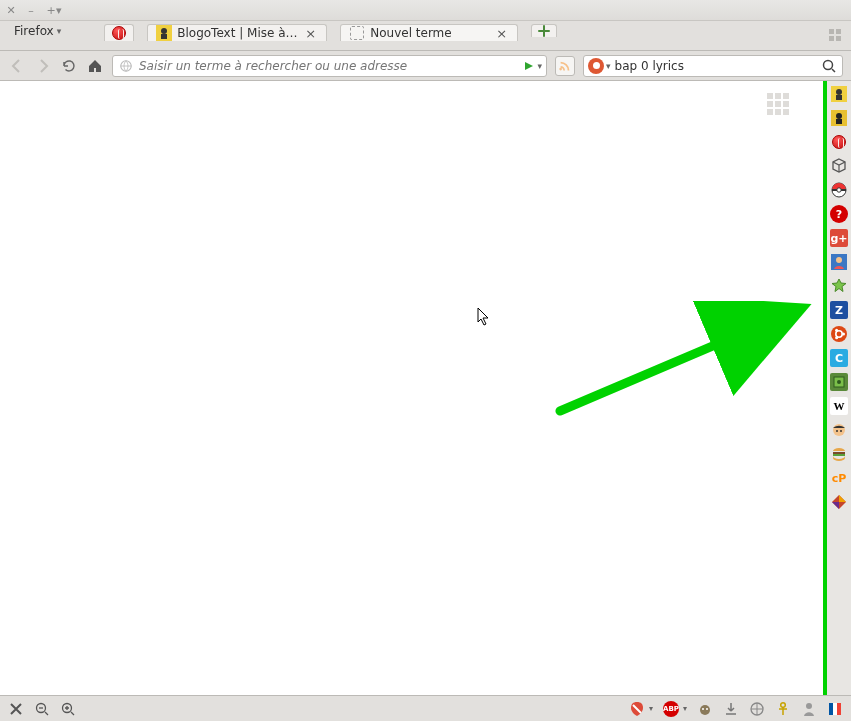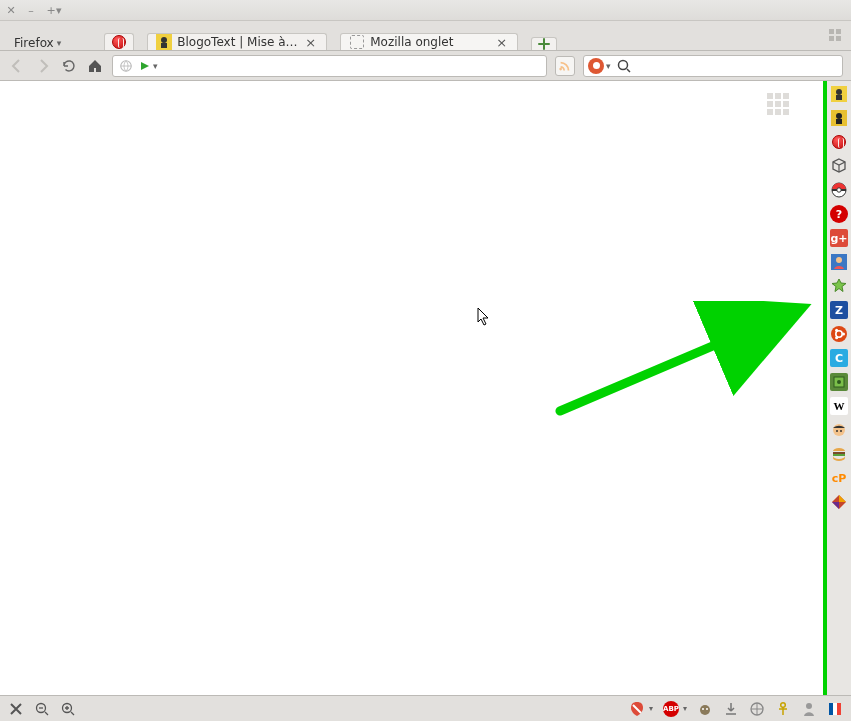--- a/index.html
+++ b/index.html
@@ -6,21 +6,21 @@
   body { width: 851px; height: 721px; background: #f0efee; display: flex; flex-direction: column; position: relative; }
 
   
   .titlebar { height: 21px; background: linear-gradient(#e8e7e5,#dedcd9); display: flex; align-items: center; padding: 0 6px; font-size: 11px; color: #555; border-bottom: 1px solid #c8c6c2; }
   .titlebar .win-btns { display: flex; gap: 10px; }
   .titlebar .win-btn { width: 10px; height: 10px; display: flex; align-items: center; justify-content: center; color: #888; cursor: pointer; }
   .titlebar .title { flex: 1; text-align: center; font-weight: bold; color: #666; }
   .titlebar .end { width: 10px; color: #888; }
 
   
-  .tabbar { height: 30px; background: #e2e0dd; display: flex; align-items: flex-end; padding: 3px 6px 0 6px; gap: 13px; border-bottom: 1px solid #bcbab6; }
+  .tabbar { height: 30px; background: #e2e0dd; display: flex; align-items: flex-start; padding: 3px 6px 0 6px; gap: 13px; border-bottom: 1px solid #bcbab6; }
   .menu-btn { display: flex; align-items: center; padding: 0 8px; font-size: 12px; color: #333; cursor: pointer; }
   .menu-btn::after { content: "▾"; font-size: 9px; margin-left: 3px; color: #666; }
   .tab-divider { width: 1px; background: #c8c6c2; margin: 3px 4px; }
   .tab { display: flex; align-items: center; gap: 5px; padding: 0 8px; font-size: 12px; color: #333; background: #f3f1ef; border: 1px solid #c8c6c2; border-bottom: none; border-radius: 3px 3px 0 0; max-width: 180px; flex: 0 0 178px; cursor: pointer; }
   .tab.active { background: #f6f5f3; }
   .tab .tab-label { flex: 1; white-space: nowrap; overflow: hidden; text-overflow: ellipsis; }
   .tab .tab-close { font-size: 13px; color: #555; cursor: pointer; padding: 0 2px; }
   .tab-icon { width: 16px; height: 16px; display: inline-flex; align-items: center; justify-content: center; font-size: 12px; }
   .opera-circle { width: 14px; height: 14px; border-radius: 50%; background: radial-gradient(circle at 35% 30%, #ff5a5a, #c30a0a); border: 1px solid #a00; position: relative; }
   .opera-circle::after { content:""; position:absolute; left:5px; top:2px; width:4px; height:10px; border-left:1.5px solid #fff; border-right:1.5px solid #fff; border-radius:2px; opacity:.9; }
@@ -106,21 +106,21 @@
         </svg>
     </span>
     <span class="tab-label">BlogoText | Mise à j...</span>
     <span class="tab-close">×</span>
   </div>
 
   <div class="tab active">
     <span class="tab-icon">
         <span class="dashed-box"></span>
       </span>
-    <span class="tab-label">Mozilla onglet</span>
+    <span class="tab-label">Nouvel terme</span>
     <span class="tab-close">×</span>
   </div>
 
   <div class="new-tab-btn">
     <svg viewBox="0 0 12 12">
         <path d="M6 1v10M1 6h10" stroke="#4a8a3a" stroke-width="2" stroke-linecap="round"></path>
       </svg>
   </div>
 
   <div class="spacer"></div>
@@ -156,39 +156,41 @@
       </svg>
   </span>
 
   <div class="urlbar">
     <span class="nav-icon" style="color:#bbb">
       <svg viewBox="0 0 16 16" width="14" height="14">
           <circle cx="8" cy="8" r="6" fill="none" stroke="currentColor" stroke-width="1.3"></circle>
           <path d="M2 8h12M8 2c3 3 3 9 0 12M8 2c-3 3-3 9 0 12" fill="none" stroke="currentColor" stroke-width="1"></path>
         </svg>
     </span>
+    <input type="text" placeholder="Saisir un terme à rechercher ou une adresse" style="">
     <span class="go">
       <svg viewBox="0 0 12 12">
           <path d="M2 2l8 4-8 4z" fill="#2fa52f"></path>
         </svg>
       <span class="go-dd">▾</span>
     </span>
   </div>
 
   <div class="rss-btn">
     <svg viewBox="0 0 16 16">
         <path d="M3 3a10 10 0 0 1 10 10h-2A8 8 0 0 0 3 5zM3 8a5 5 0 0 1 5 5H6a3 3 0 0 0-3-3zm0 5a1.5 1.5 0 1 0 0-3 1.5 1.5 0 0 0 0 3z" fill="#f78c1f"></path>
       </svg>
   </div>
 
   <div class="searchbar">
     <span class="engine">
       <span class="duck"></span>
       <span class="dd">▾</span>
     </span>
+    <input type="text" value="bap 0 lyrics" style="">
     <span class="nav-icon magnify">
       <svg viewBox="0 0 16 16" width="16" height="16">
           <circle cx="7" cy="7" r="4.5" fill="none" stroke="#444" stroke-width="1.5"></circle>
           <path d="M11 11l3 3" stroke="#444" stroke-width="1.5"></path>
         </svg>
     </span>
   </div>
 </div>
 
 <div class="content">

